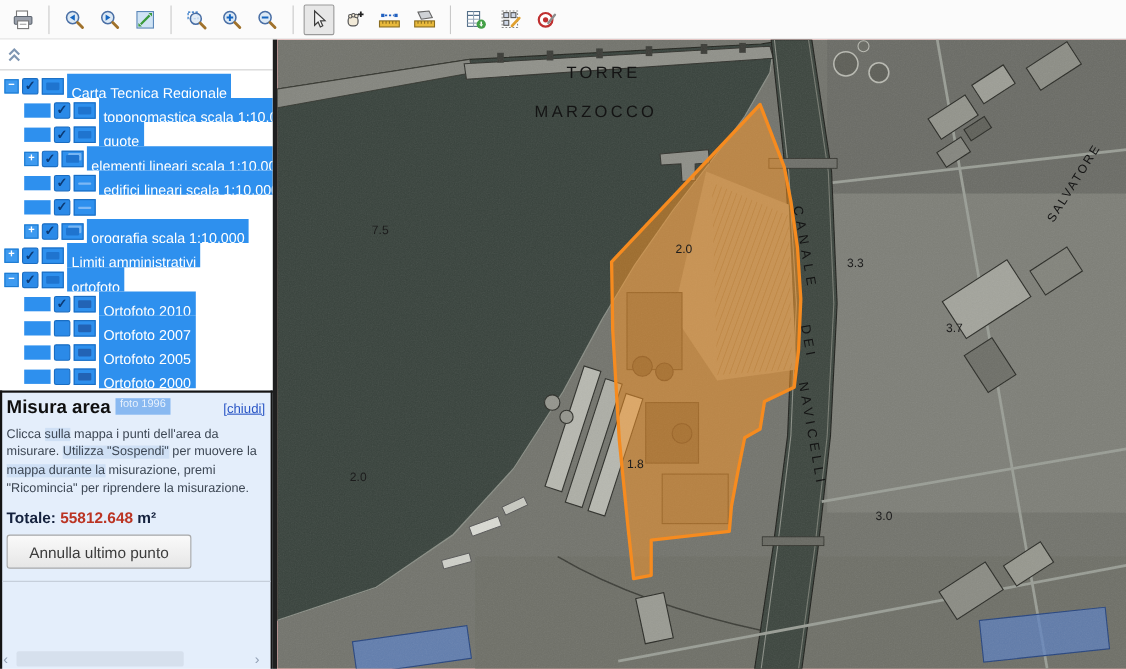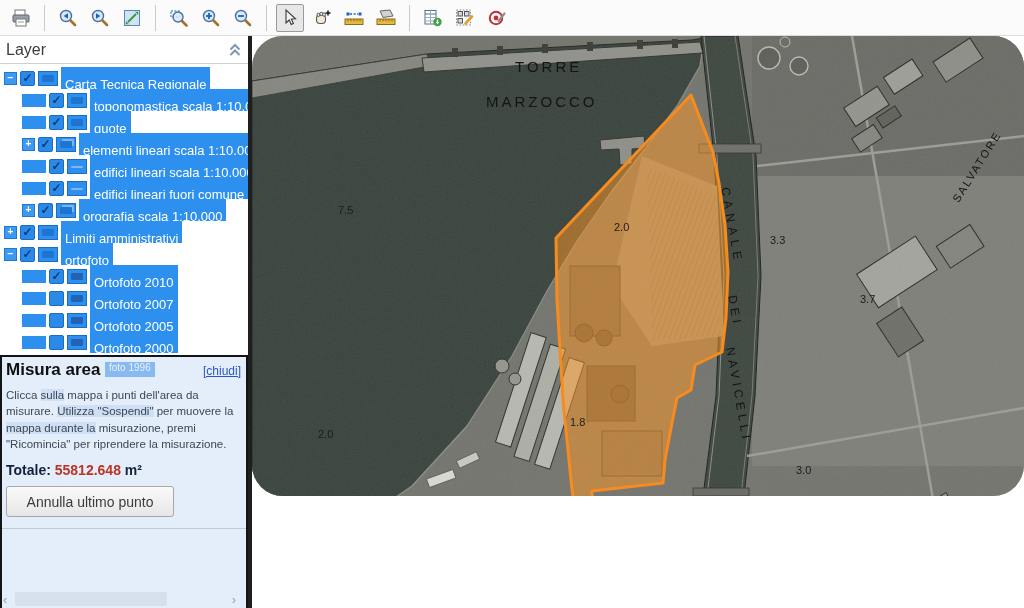--- a/index.html
+++ b/index.html
@@ -53,21 +53,21 @@
   .btn-undo { display:block; margin:8px 0 0 4px; width:168px; height:31px; font-size:14px; }
   .mp-rule { border:none; border-top:1px solid #c3cbd8; margin:11px 0 0 0; }
   .btn-row { display:flex; gap:10px; margin:8px 0 0 3px; }
   .btn-small { height:23px; font-size:12px; padding:0 10px; }
   .mp-scroll { position:absolute; left:0; bottom:1px; width:244px; height:15px; }
   .scroll-arrow { position:absolute; top:1px; font-size:13px; color:#93a1b5; line-height:13px; }
   .scroll-arrow.left { left:1px; } .scroll-arrow.right { right:10px; }
   .scroll-thumb { position:absolute; left:13px; top:0; width:152px; height:14px; background:#d6e0ed; border-radius:2px; }
 
   
-  .map { position:absolute; left:252px; top:36px; width:772px; height:460px; background:#fca5a5; overflow:hidden; cursor:crosshair;border-radius:31px; }
+  .map { position:absolute; left:252px; top:36px; width:772px; height:572px; background:#fca5a5; overflow:hidden; cursor:crosshair; }
   .map-labels { position:absolute; left:0; top:0; width:772px; height:572px; pointer-events:none; }
   .mlabel { position:absolute; color:#141414; transform-origin:0 0; white-space:nowrap; }
   .elev { position:absolute; color:#1c1c1c; font-size:11px; white-space:nowrap; }
 </style>
 </head>
 <body>
 
 <div class="toolbar">
   <div class="tbtn">
     <svg width="20" height="20" viewBox="0 0 20 20">
@@ -193,21 +193,20 @@
     <svg width="20" height="20" viewBox="0 0 20 20">
       <circle cx="9" cy="10" r="6.2" fill="#fff" stroke="#c03030" stroke-width="2"></circle>
       <circle cx="9" cy="10" r="2.4" fill="#c03030"></circle>
       <line x1="11.5" y1="13" x2="17.5" y2="5.5" stroke="#8d8d8d" stroke-width="2.2" stroke-linecap="round"></line>
     </svg>
   </div>
 </div>
 
 <div class="sidebar">
   <div class="panel-header">
-    <span class="ptitle">Layer</span>
     <svg width="14" height="14" viewBox="0 0 14 14">
       <polyline points="2.5,6.5 7,2 11.5,6.5" fill="none" stroke="#7f96b2" stroke-width="2"></polyline>
       <polyline points="2.5,12 7,7.5 11.5,12" fill="none" stroke="#7f96b2" stroke-width="2"></polyline>
     </svg>
   </div>
   <div class="tree" id="layer-tree">
       <div class="tree-row level0">
         <span class="tw expander">−</span>
         <span class="tw cbox">✓</span>
         <span class="tw licon folder"></span>
@@ -234,21 +233,20 @@
       <div class="tree-row level1">
         <span class="tw stub"></span>
         <span class="tw cbox">✓</span>
         <span class="tw licon line"></span>
         <span class="tlabel">edifici lineari scala 1:10.000</span>
       </div>
       <div class="tree-row level1">
         <span class="tw stub"></span>
         <span class="tw cbox">✓</span>
         <span class="tw licon line"></span>
-        <span class="tlabel">edifici lineari fuori comune</span>
       </div>
       <div class="tree-row level1">
         <span class="tw expander">+</span>
         <span class="tw cbox">✓</span>
         <span class="tw licon group"></span>
         <span class="tlabel">orografia scala 1:10.000</span>
       </div>
       <div class="tree-row level0">
         <span class="tw expander">+</span>
         <span class="tw cbox">✓</span>

